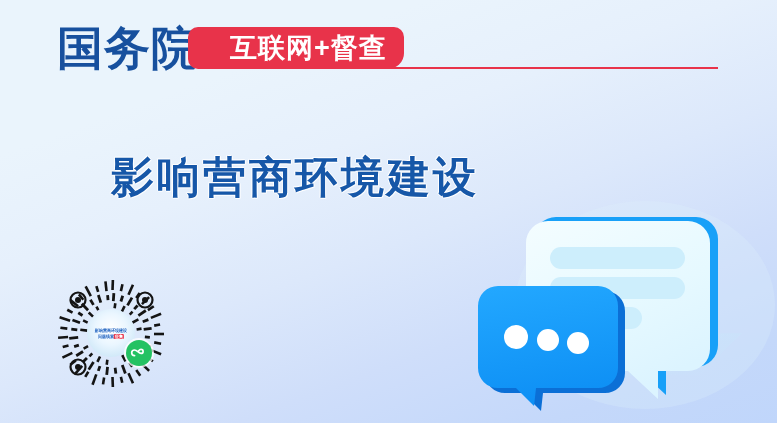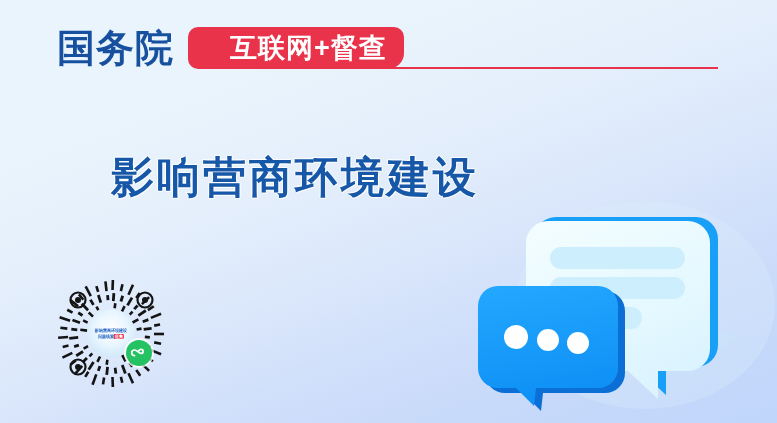--- a/index.html
+++ b/index.html
@@ -29,21 +29,21 @@
     position: absolute;
     left: 0;
     top: 0;
     width: 777px;
     height: 80px;
   }
   .gov-name {
     position: absolute;
     left: 57px;
     top: 26px;
-    font-size: 38px;
+    font-size: 46px;
     font-weight: bold;
     color: #17509e;
     letter-spacing: 1px;
     line-height: 44px;
     white-space: nowrap;
   }
   .badge {
     position: absolute;
     left: 162px;
     top: 27px;

